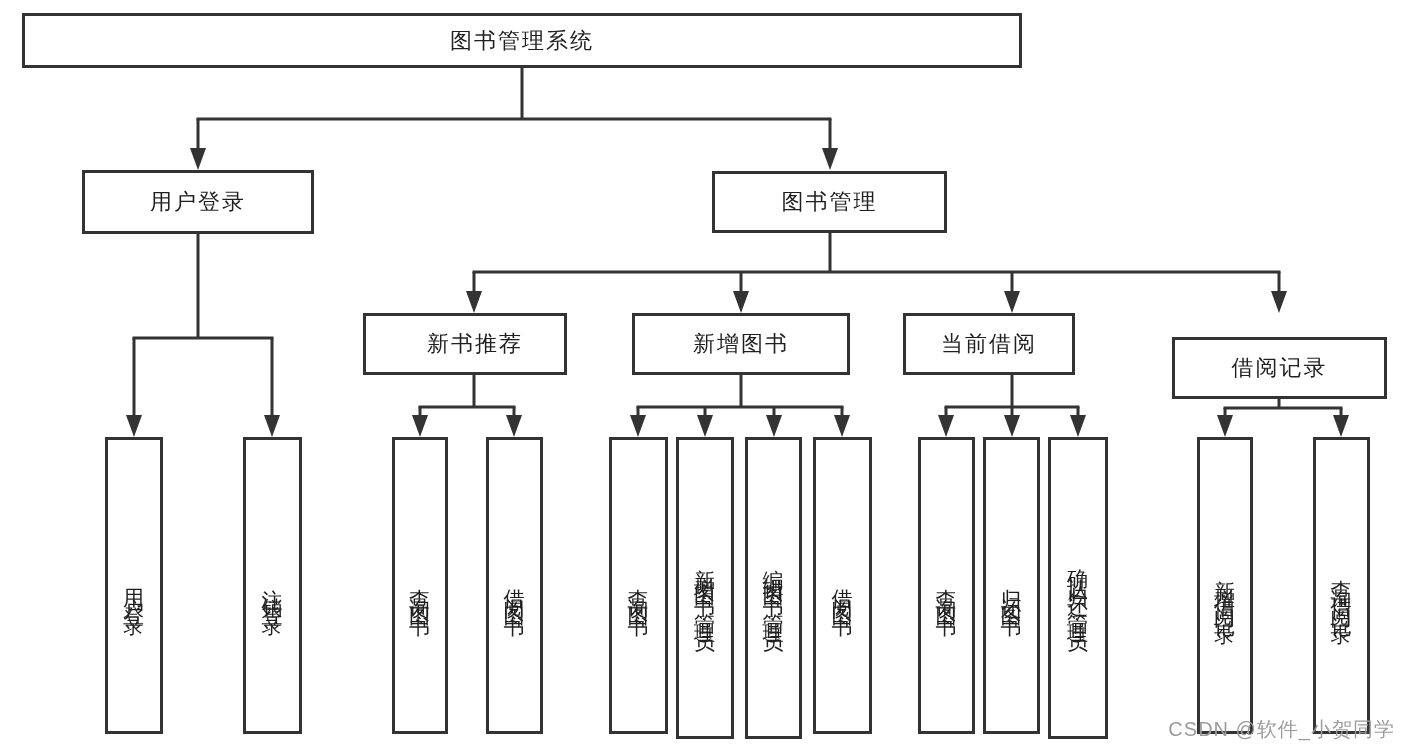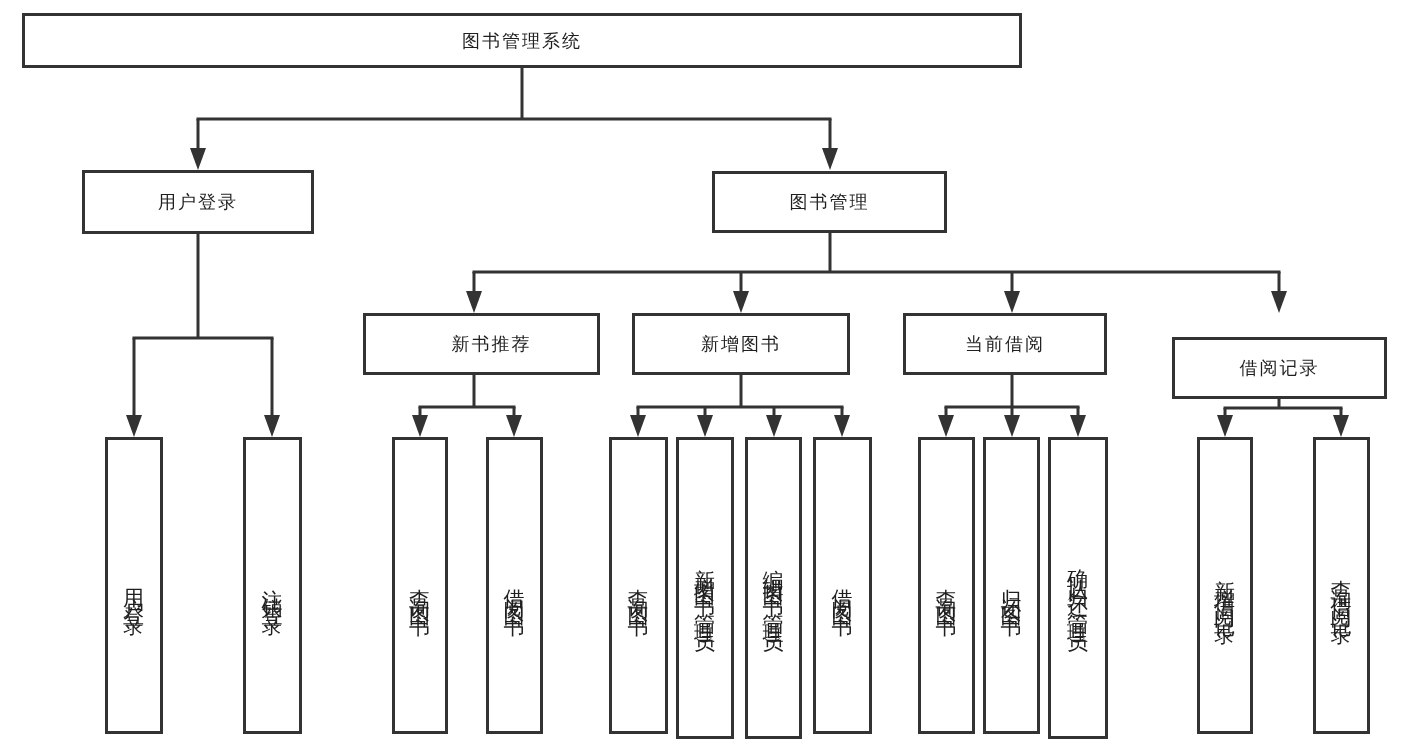--- a/index.html
+++ b/index.html
@@ -40,21 +40,21 @@
   .node {
     position: absolute;
     background: var(--background);
     border: 3px solid var(--box-border);
     display: flex;
     align-items: center;
     justify-content: center;
     color: var(--text);
   }
   .h-node span {
-    font-size: 18px;
+    font-size: 22px;
     letter-spacing: 2px;
     white-space: nowrap;
   }
   .v-node span {
     writing-mode: vertical-rl;
     text-orientation: mixed;
     font-size: 21px;
     letter-spacing: 9px;
     line-height: 1;
     padding-top: 9px; 
@@ -156,27 +156,27 @@
     <span>图书管理系统</span>
   </div>
 
   <div class="node h-node" style="left:82px; top:170px; width:232px; height:64px;">
     <span>用户登录</span>
   </div>
   <div class="node h-node" style="left:712px; top:171px; width:235px; height:62px;">
     <span>图书管理</span>
   </div>
 
-  <div class="node h-node" style="left:363px; top:313px; width:237px; height:62px;padding-left:20px;">
+  <div class="node h-node" style="left:363px; top:313px; width:204px; height:62px;padding-left:20px;">
     <span>新书推荐</span>
   </div>
   <div class="node h-node" style="left:632px; top:313px; width:218px; height:62px;">
     <span>新增图书</span>
   </div>
-  <div class="node h-node" style="left:903px; top:313px; width:204px; height:62px;">
+  <div class="node h-node" style="left:903px; top:313px; width:172px; height:62px;">
     <span>当前借阅</span>
   </div>
   <div class="node h-node" style="left:1172px; top:313px; width:215px; height:62px;margin-top:24px;">
     <span>借阅记录</span>
   </div>
 
   <div class="node v-node" style="left:105px; top:437px; width:58px; height:297px;">
     <span>用户登录</span>
   </div>
   <div class="node v-node" style="left:243px; top:437px; width:59px; height:297px;">
@@ -213,14 +213,15 @@
     <span>确认归还（管理员）</span>
   </div>
 
   <div class="node v-node" style="left:1197px; top:437px; width:56px; height:297px;">
     <span>新增借阅记录</span>
   </div>
   <div class="node v-node" style="left:1313px; top:437px; width:57px; height:297px;">
     <span>查询借阅记录</span>
   </div>
 
+  <div class="watermark">CSDN @软件_小贺同学</div>
 
 </div>
 
 </body></html>

